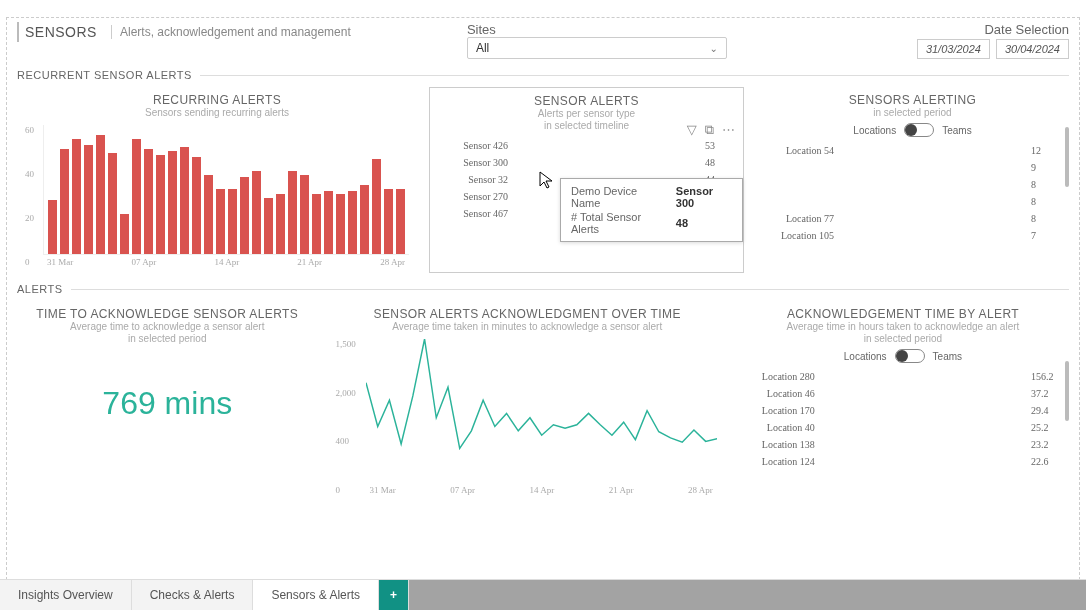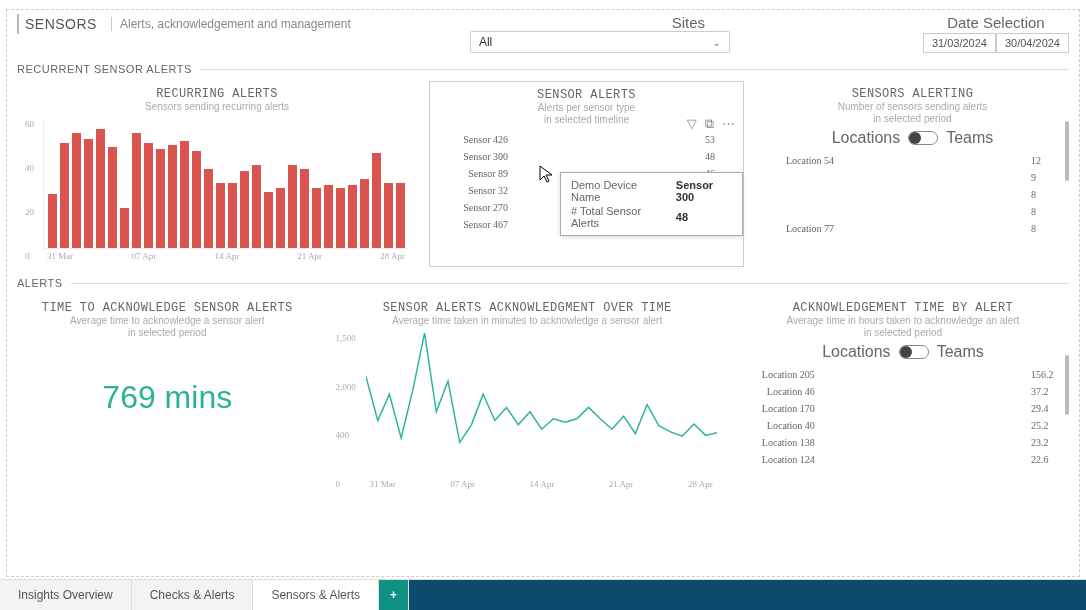--- a/index.html
+++ b/index.html
@@ -1,59 +1,59 @@
 <!DOCTYPE html>
 <html><head>
 <meta charset="utf-8">
 <style>
   * { box-sizing: border-box; margin: 0; padding: 0; }
   body { font-family: "Segoe UI", Arial, sans-serif; background: #fff; color: #333; font-size: 12px; width: 1086px; height: 610px; overflow: hidden; position: relative; }
-  .page { border: 1px dashed #ccc; margin: 9px 6px; padding: 4px 10px 8px 10px; height: 568px; overflow: hidden; }
+  .page { border: 1px dashed #ccc; margin: 17px 6px; padding: 4px 10px 8px 10px; height: 568px; overflow: hidden; }
   .header-row { display: flex; align-items: flex-start; gap: 16px; }
   .header-left { display: flex; align-items: center; gap: 8px; flex: 1; }
   .page-title { font-size: 14px; color: #555; letter-spacing: 0.5px; padding: 2px 6px; border-left: 2px solid #bbb; }
   .page-sub { color: #888; font-size: 12px; border-left: 1px solid #ccc; padding-left: 8px; }
   .sites { flex: 1; }
-  .field-label { font-size: 15px; color: #666; text-align: center; }
+  .field-label { font-size: 13px; color: #666; }
   .select { border: 1px solid #ccc; border-radius: 2px; padding: 3px 8px; display: flex; justify-content: space-between; align-items: center; width: 260px; cursor: pointer; }
   .chev { font-size: 10px; color: #777; }
   .date-sel { text-align: right; }
-  .date-boxes { display: flex; margin-top: 2px; }
+  .date-boxes { display: flex; gap: 6px; margin-top: 2px; font-style: italic; }
   .date-box { border: 1px solid #ccc; padding: 3px 8px; font-size: 11px; color: #555; }
   .section-label { font-size: 11px; color: #666; letter-spacing: 0.5px; margin: 10px 0 6px 0; display: flex; align-items: center; gap: 8px; }
   .section-label::after { content: ""; flex: 1; height: 1px; background: #ddd; }
   .row { display: flex; gap: 12px; }
   .card { flex: 1; padding: 6px 8px; position: relative; }
   .card.border { border: 1px solid #ccc; }
-  .card-title { text-align: center; font-size: 12px; color: #666; letter-spacing: 0.4px; font-family: Liberation Mono, monospace; }
+  .card-title { text-align: center; font-size: 12px; color: #666; letter-spacing: 0.4px; }
   .card-sub { text-align: center; font-size: 10px; color: #aaa; line-height: 1.2; }
   .chart-area { position: relative; margin-top: 6px; font-family: Liberation Serif, serif; }
   
   .col-chart { display: flex; align-items: flex-end; height: 130px; gap: 3px; padding: 0 4px; position: relative; border-left: 1px solid #eee; border-bottom: 1px solid #eee; }
   .col-chart .bar { background: #d9534f; width: 9px; }
   .y-ticks { position: absolute; left: -18px; top: 0; height: 100%; display: flex; flex-direction: column; justify-content: space-between; font-size: 9px; color: #aaa; }
   .x-ticks { display: flex; justify-content: space-between; font-size: 9px; color: #aaa; padding: 2px 4px 0 4px; }
   
   .hbar-row { display: flex; align-items: center; gap: 6px; margin: 3px 0; font-size: 10px; color: #666; }
   .hbar-label { width: 70px; text-align: right; }
   .hbar-track { flex: 1; height: 14px; position: relative; }
   .hbar-fill { height: 100%; background: #d9534f; }
   .hbar-fill.teal { background: #2bb39a; }
   .hbar-val { margin-left: 4px; width: 30px; color: #666; }
   .card-actions { position: absolute; top: 34px; right: 8px; display: flex; gap: 8px; color: #888; font-size: 13px; }
-  .toggle { display: flex; align-items: center; justify-content: center; gap: 8px; font-size: 16px; color: #666; margin: 4px 0; }
+  .toggle { display: flex; align-items: center; justify-content: center; gap: 8px; font-size: 10px; color: #666; margin: 4px 0; }
   .switch { width: 30px; height: 14px; border: 1px solid #888; border-radius: 8px; position: relative; background: #fff; }
   .knob { width: 12px; height: 12px; background: #444; border-radius: 50%; position: absolute; top: 0; left: 0; }
   .tooltip { position: absolute; background: #fff; border: 1px solid #aaa; padding: 4px 8px; font-size: 11px; box-shadow: 0 1px 4px rgba(0,0,0,0.15); z-index: 10; }
   .tooltip td:first-child { color: #666; padding-right: 10px; }
   .tooltip td:last-child { font-weight: 600; }
   .cursor { position: absolute; z-index: 11; pointer-events: none; }
   .big-metric { color: #2bb39a; font-size: 32px; text-align: center; margin-top: 40px; font-weight: 300; }
   .line-svg { width: 100%; height: 140px; }
-  .tabs { position: absolute; bottom: 0; left: 0; right: 0; display: flex; border-top: 1px solid #ddd; background: #0c4a6e; }
+  .tabs { position: absolute; bottom: 0; left: 0; right: 0; display: flex; border-top: 1px solid #ddd; background: #a3a3a3; }
   .tab { padding: 8px 18px; border-right: 1px solid #ddd; font-size: 12px; color: #555; cursor: pointer; background: #f3f3f3; }
   .tab.active { background: #fff; font-weight: 500; }
   .tab.add { background: #119184; color: #fff; font-weight: bold; width: 30px; text-align: center; padding: 8px 0; }
   .scroll-ind { width: 4px; background: #bbb; border-radius: 2px; height: 60px; position: absolute; right: 0; top: 40px; }
 </style>
 </head>
 <body>
 
 <div class="page">
 
@@ -148,25 +148,20 @@
             <span class="hbar-label">Sensor 426</span>
             <span class="hbar-track"><span class="hbar-fill" style="width: 96.3636%;"></span></span>
             <span class="hbar-val">53</span>
           </div>
           <div class="hbar-row">
             <span class="hbar-label">Sensor 300</span>
             <span class="hbar-track"><span class="hbar-fill" style="width: 87.2727%;"></span></span>
             <span class="hbar-val">48</span>
           </div>
           <div class="hbar-row">
-            <span class="hbar-label">Sensor 89</span>
-            <span class="hbar-track"><span class="hbar-fill" style="width: 83.6364%;"></span></span>
-            <span class="hbar-val">46</span>
-          </div>
-          <div class="hbar-row">
             <span class="hbar-label">Sensor 32</span>
             <span class="hbar-track"><span class="hbar-fill" style="width: 80%;"></span></span>
             <span class="hbar-val">44</span>
           </div>
           <div class="hbar-row">
             <span class="hbar-label">Sensor 270</span>
             <span class="hbar-track"><span class="hbar-fill" style="width: 78.1818%;"></span></span>
             <span class="hbar-val">43</span>
           </div>
           <div class="hbar-row">
@@ -189,21 +184,20 @@
         </tbody>
           </table>
       </div>
       <svg class="cursor" style="left:108px; top:82px" width="18" height="20" viewBox="0 0 18 20">
           <path d="M2 2 L2 16 L6 12 L9 18 L11 17 L8 11 L14 11 Z" fill="#fff" stroke="#000" stroke-width="1"></path>
         </svg>
     </div>
 
     <div class="card" style="flex:1">
       <div class="card-title">SENSORS ALERTING</div>
-      <div class="card-sub">Number of sensors sending alerts</div>
       <div class="card-sub">in selected period</div>
       <div class="toggle">
         <span>Locations</span>
         <span class="switch">
             <span class="knob"></span>
           </span>
         <span>Teams</span>
       </div>
       <div class="chart-area" id="sal-bars">
           <div class="hbar-row">
@@ -223,20 +217,25 @@
           </div>
           <div class="hbar-row">
             <span class="hbar-label"></span>
             <span class="hbar-track"><span class="hbar-fill" style="width: 61.5385%;"></span></span>
             <span class="hbar-val">8</span>
           </div>
           <div class="hbar-row">
             <span class="hbar-label">Location 77</span>
             <span class="hbar-track"><span class="hbar-fill" style="width: 61.5385%;"></span></span>
             <span class="hbar-val">8</span>
+          </div>
+          <div class="hbar-row">
+            <span class="hbar-label">Location 105</span>
+            <span class="hbar-track"><span class="hbar-fill" style="width: 53.8462%;"></span></span>
+            <span class="hbar-val">7</span>
           </div>
         </div>
       <div class="scroll-ind"></div>
     </div>
   </div>
 
   <div class="section-label">ALERTS</div>
 
   <div class="row">
     <div class="card" style="flex:0.9">
@@ -275,21 +274,21 @@
       <div class="card-sub">in selected period</div>
       <div class="toggle">
         <span>Locations</span>
         <span class="switch">
             <span class="knob"></span>
           </span>
         <span>Teams</span>
       </div>
       <div class="chart-area" id="aba-bars">
           <div class="hbar-row">
-            <span class="hbar-label">Location 205</span>
+            <span class="hbar-label">Location 280</span>
             <span class="hbar-track"><span class="hbar-fill teal" style="width: 97.625%;"></span></span>
             <span class="hbar-val">156.2</span>
           </div>
           <div class="hbar-row">
             <span class="hbar-label">Location 46</span>
             <span class="hbar-track"><span class="hbar-fill teal" style="width: 23.25%;"></span></span>
             <span class="hbar-val">37.2</span>
           </div>
           <div class="hbar-row">
             <span class="hbar-label">Location 170</span>

